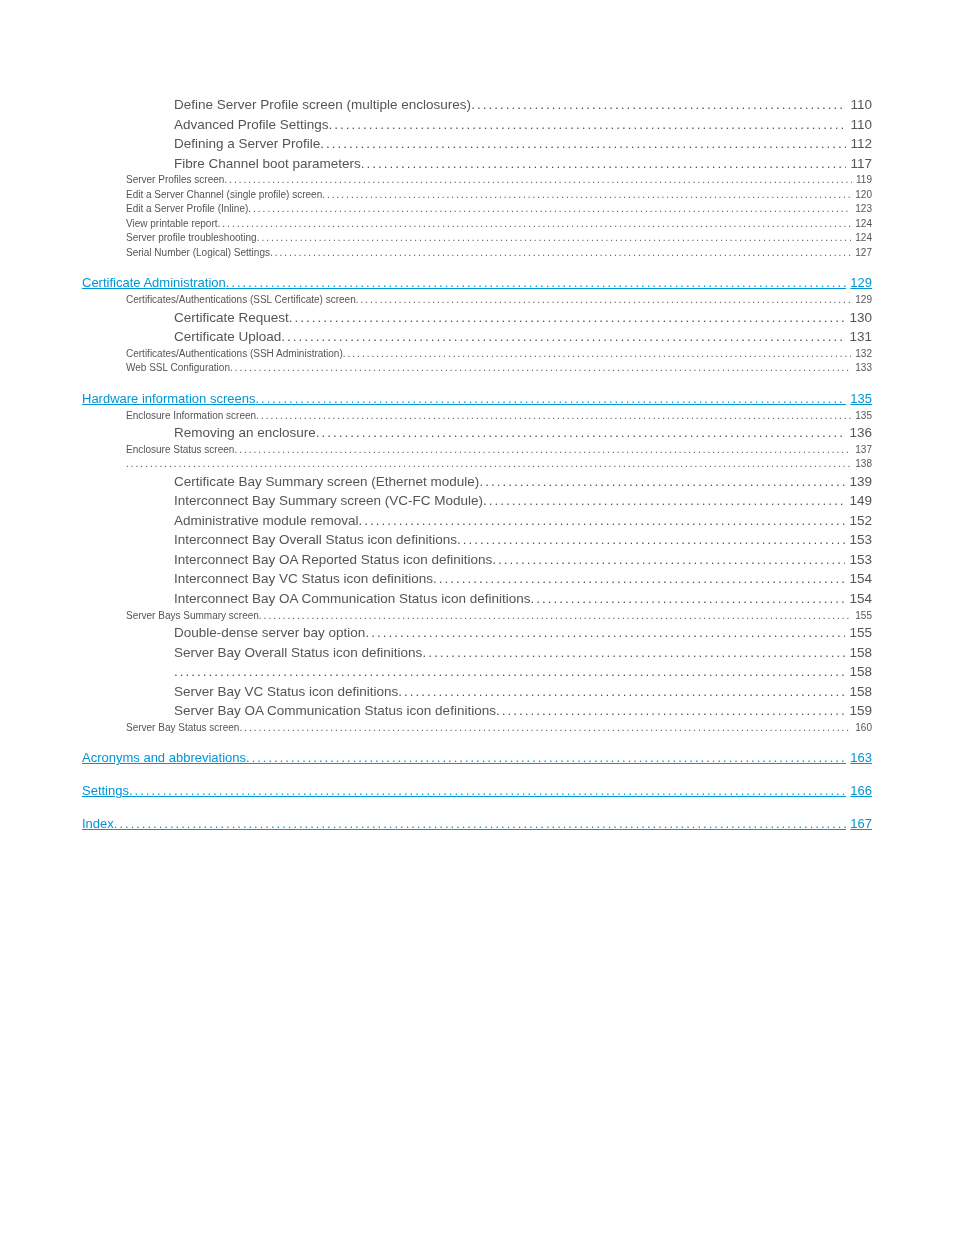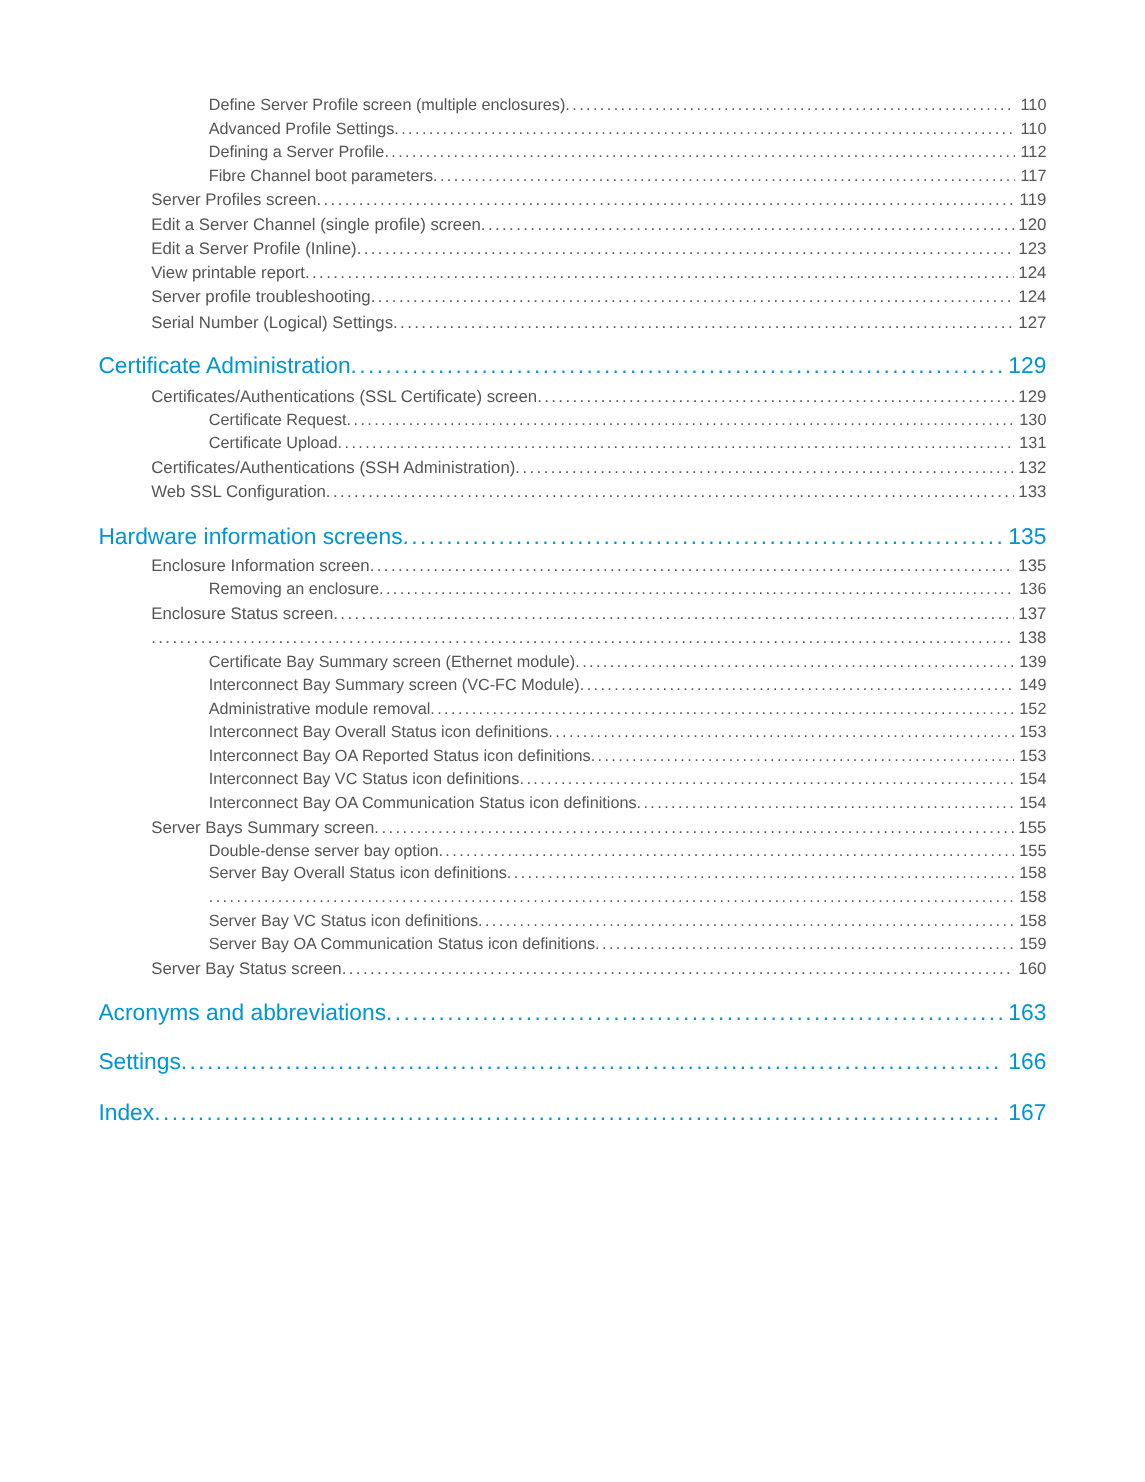--- a/index.html
+++ b/index.html
@@ -8,20 +8,21 @@
     background: #fff;
     width: 954px;
     font-family: "Segoe UI", "Trebuchet MS", "Arial Narrow", Arial, sans-serif;
     font-weight: 300;
     color: #333;
   }
   .page {
     box-sizing: border-box;
     width: 954px;
     padding: 78px 82px 0 82px;
+    margin-top: 17px;
   }
   .toc-line {
     display: flex;
     align-items: baseline;
     white-space: nowrap;
     overflow: hidden;
   }
   .toc-label {
     flex: 0 0 auto;
   }
@@ -31,31 +32,32 @@
     letter-spacing: 2px;
   }
   .toc-dots::after {
     content: "..........................................................................................................................................................................................................................................................................";
   }
   .toc-page {
     flex: 0 0 auto;
     padding-left: 4px;
   }
   .lvl-heading {
-    font-size: 19px;
+    font-size: 13px;
     color: #0096d6;
     margin-top: 14px;
     line-height: 1.45;
+    text-decoration: underline;
   }
   .lvl-heading .toc-dots::after {
     letter-spacing: 2px;
   }
   .lvl-heading .toc-page { color: #0096d6; }
   .lvl1 {
-    font-size: 14px;
+    font-size: 10px;
     color: #555;
     line-height: 1.45;
     padding-left: 44px;
   }
   .lvl2 {
     font-size: 13.5px;
     color: #555;
     line-height: 1.45;
     padding-left: 92px;
   }

